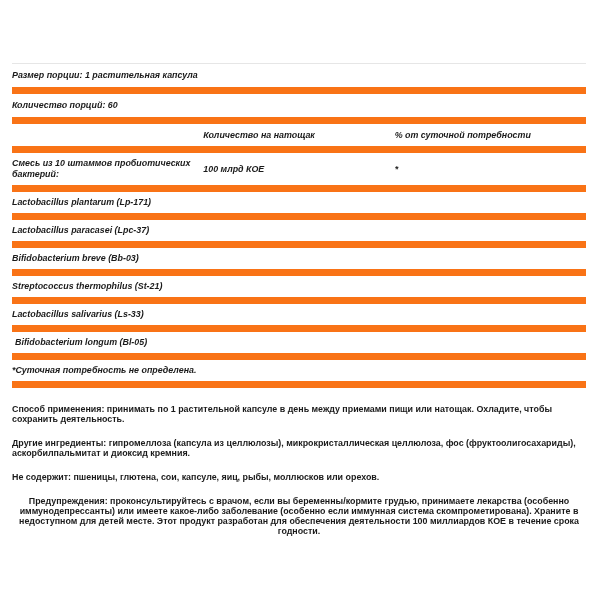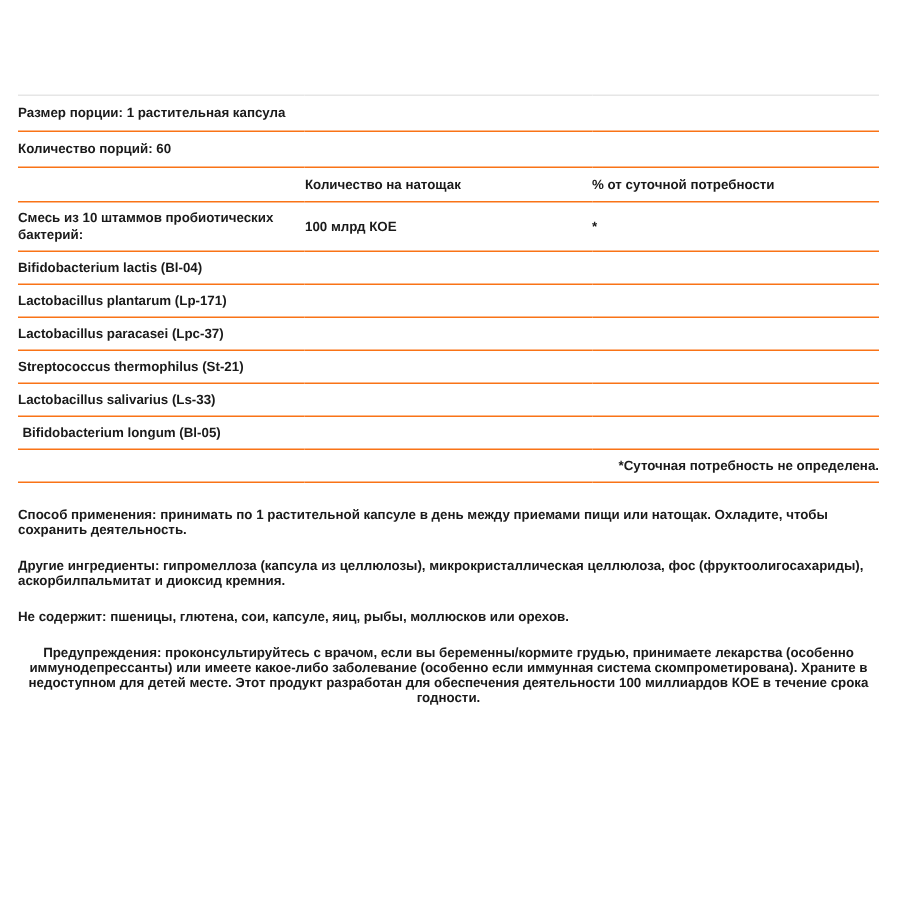--- a/index.html
+++ b/index.html
@@ -27,27 +27,28 @@
   }
 
   
   .facts-table {
     width: 574px;
     border-collapse: collapse;
     table-layout: fixed;
     border-top: 1px solid #e6e6e6;
   }
   .facts-table td {
-    border-bottom: 1px solid #f97316;
+    border-bottom: 7px solid #f97316;
     padding: 5px 0 5px 0;
     font-size: 8.9px;
     font-weight: bold;
     line-height: 11px;
     vertical-align: middle;
     height: 11px;
+    font-style: italic;
   }
   .col-name   { width: 288px; }
   .col-amount { width: 136px; }
   .col-dv     { width: 150px; }
 
   .facts-table td.col-amount,
   .facts-table td.col-dv {
     padding-left: 0;
   }
 
@@ -66,21 +67,20 @@
 
   td.indented { padding-left: 3px; }
 
   .dv-star {
     font-size: 8.9px;
     line-height: 11px;
   }
 
   tr.row-footnote td {
     font-weight: bold;
-    text-align: right;
   }
 
   
   .prose {
     width: 574px;
     margin-top: 16px;
   }
   .prose p {
     margin: 0 0 14px 0;
     font-size: 8.9px;
@@ -108,27 +108,27 @@
         <td class="col-amount">Количество на натощак</td>
         <td class="col-dv">% от суточной потребности</td>
       </tr>
       <tr class="row-blend">
         <td class="col-name">Смесь из 10 штаммов пробиотических бактерий:</td>
         <td class="col-amount">100 млрд КОЕ</td>
         <td class="col-dv dv-star">*</td>
       </tr>
 
       <tr>
-        <td colspan="3">Bifidobacterium lactis (Bl-04)</td>
-      </tr>
-      <tr>
         <td colspan="3">Lactobacillus plantarum (Lp-171)</td>
       </tr>
       <tr>
         <td colspan="3">Lactobacillus paracasei (Lpc-37)</td>
+      </tr>
+      <tr>
+        <td colspan="3">Bifidobacterium breve (Bb-03)</td>
       </tr>
       <tr>
         <td colspan="3">Streptococcus thermophilus (St-21)</td>
       </tr>
       <tr>
         <td colspan="3">Lactobacillus salivarius (Ls-33)</td>
       </tr>
       <tr>
         <td colspan="3" class="indented"> Bifidobacterium longum (Bl-05)</td>
       </tr>

